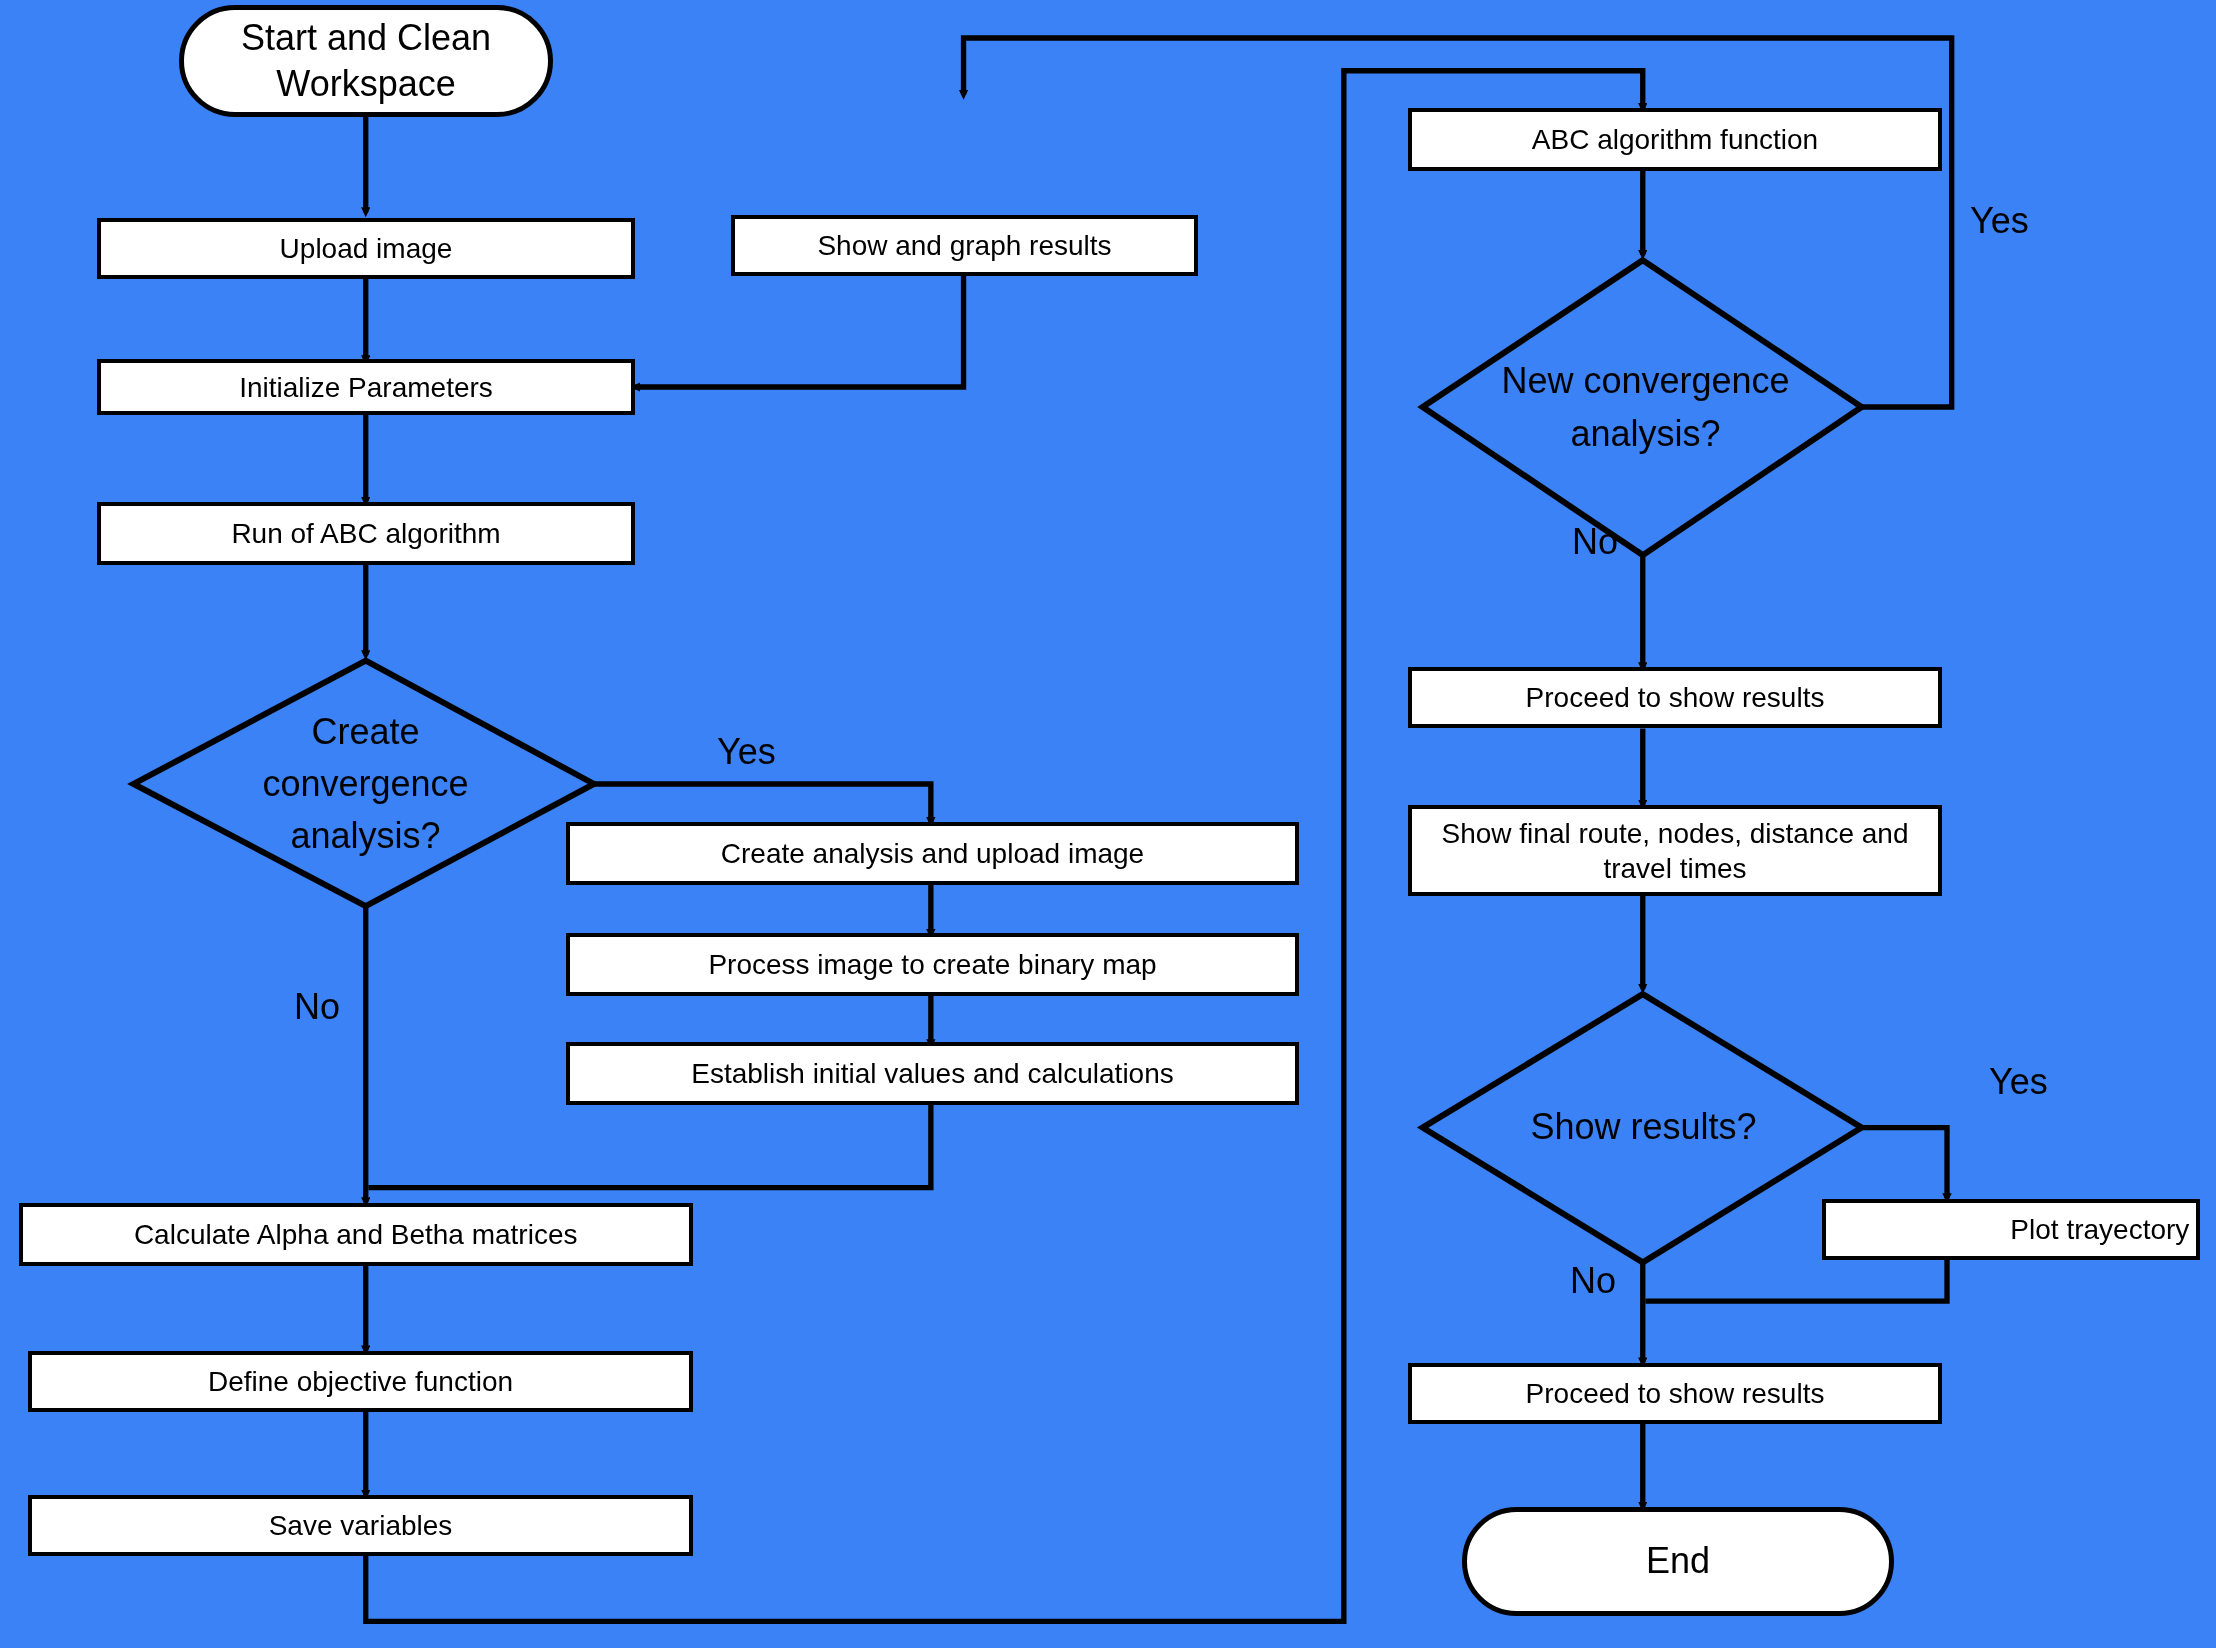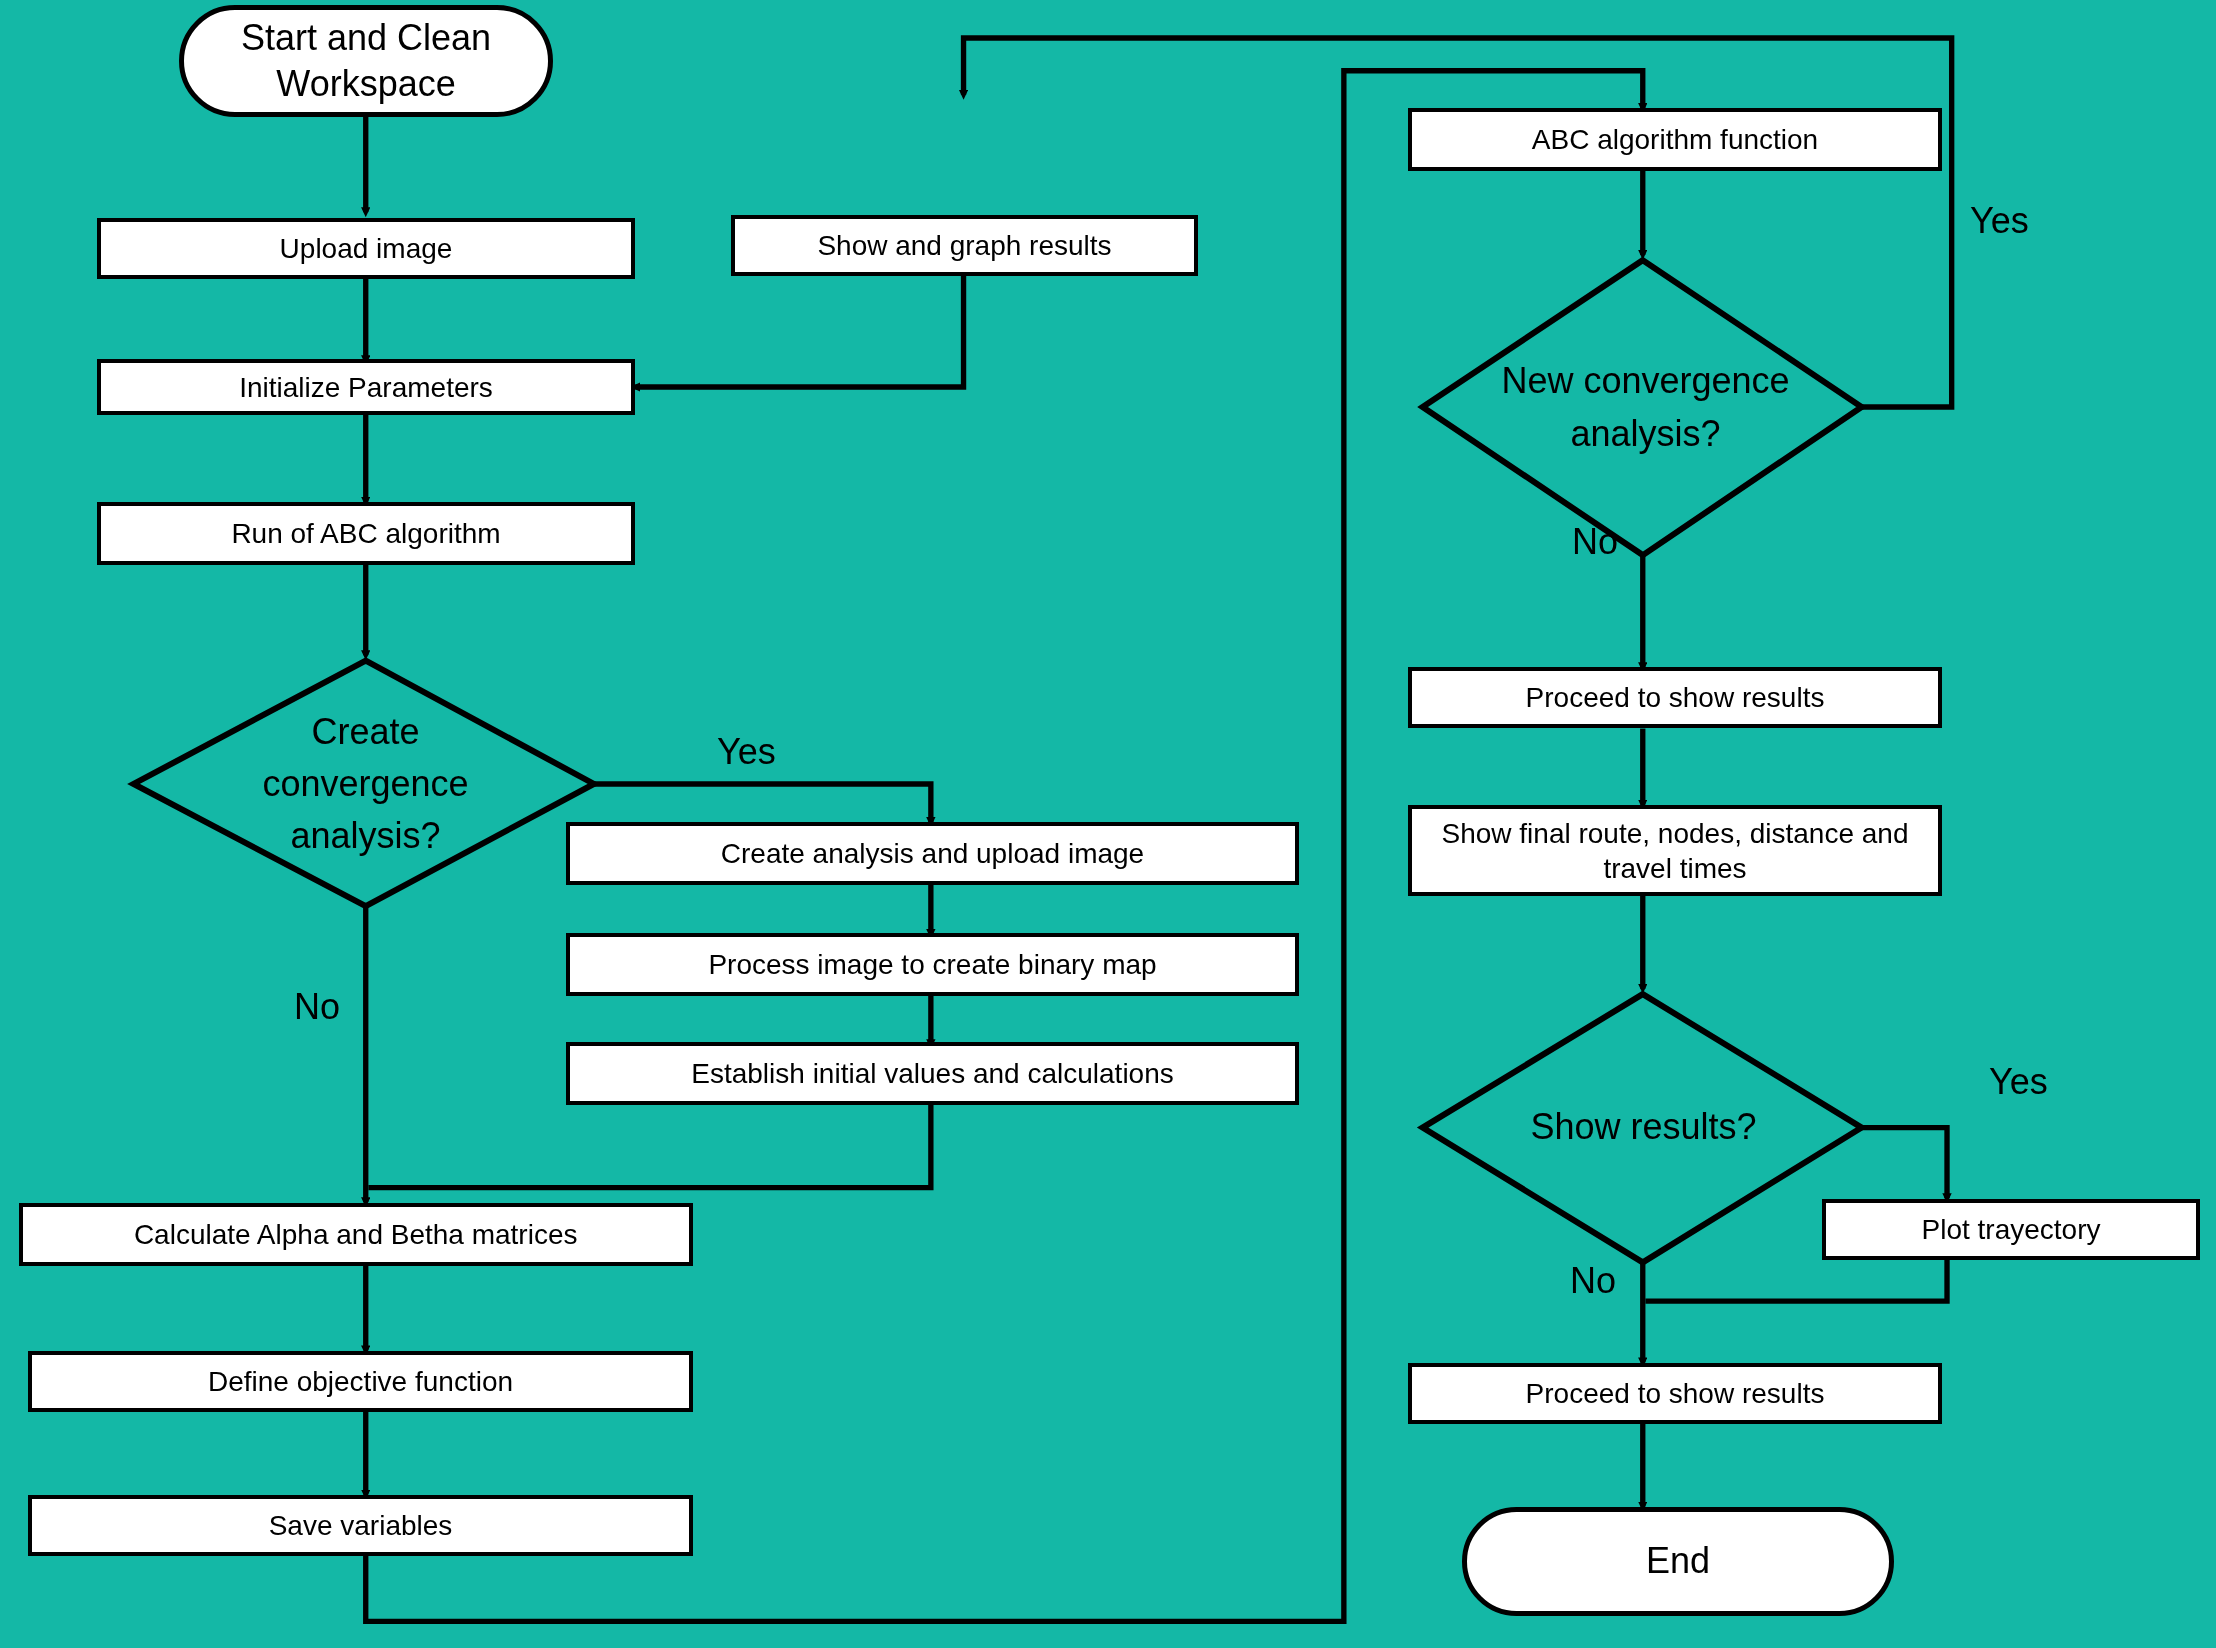--- a/index.html
+++ b/index.html
@@ -4,21 +4,21 @@
 <style>
   html, body {
     margin: 0;
     padding: 0;
     background: #ffffff;
   }
   #canvas {
     position: relative;
     width: 2216px;
     height: 1648px;
-    background: #14b8a6;
+    background: #3b82f6;
     overflow: hidden;
     font-family: "Liberation Sans", sans-serif;
   }
   svg#wires {
     position: absolute;
     left: 0; top: 0;
     width: 2216px;
     height: 1648px;
   }
   .node {
@@ -192,21 +192,21 @@
   </div>
 
   <div class="node proc" style="left:1408px; top:805px; width:534px; height:91px;">
     <span>Show final route, nodes, distance and travel times</span>
   </div>
 
   <div class="diamond-label" style="left:1510px; top:1061px; width:267px; height:133px;">
     <span>Show results?</span>
   </div>
 
-  <div class="node proc" style="left:1822px; top:1199px; width:378px; height:61px;">
+  <div class="node proc" style="left:1822px; top:1199px; width:378px; height:61px;justify-content:flex-end;">
     <span>Plot trayectory</span>
   </div>
 
   <div class="node proc" style="left:1408px; top:1363px; width:534px; height:61px;">
     <span>Proceed to show results</span>
   </div>
 
   <div class="node term" style="left:1462px; top:1507px; width:432px; height:109px;">
     <span>End</span>
   </div>

